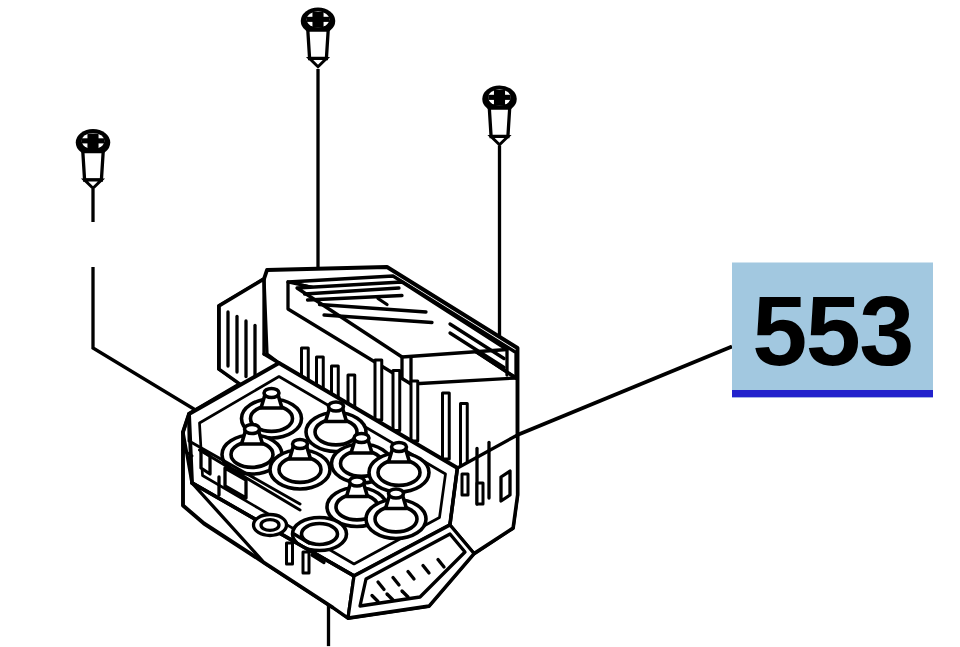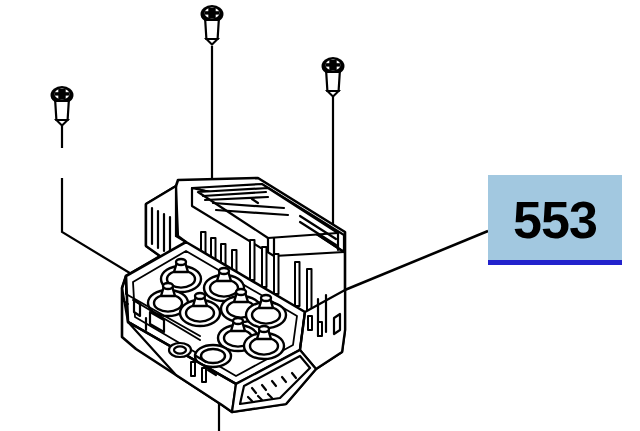--- a/index.html
+++ b/index.html
@@ -274,19 +274,19 @@
         <path d="M126,283 L126,294 L200,336"></path>
         <path d="M133,300 L200,340"></path>
         <path d="M122,300 L128,304"></path>
       </g>
 
     </g>
 
   </svg>
 
   <div class="callout-box" style="left:488px; top:175px; width:134px; height:90px; background:#a2c8e0;">
-    <span class="callout-number" style="font-size:52px;">553</span>
+    <span class="callout-number" style="font-size:66px;">553</span>
     <svg class="callout-underline" viewBox="0 0 134 5" preserveAspectRatio="none" height="5">
       <rect x="0" y="0" width="134" height="5" fill="#2222cc"></rect>
     </svg>
   </div>
 
 </div>
 
 </body></html>

